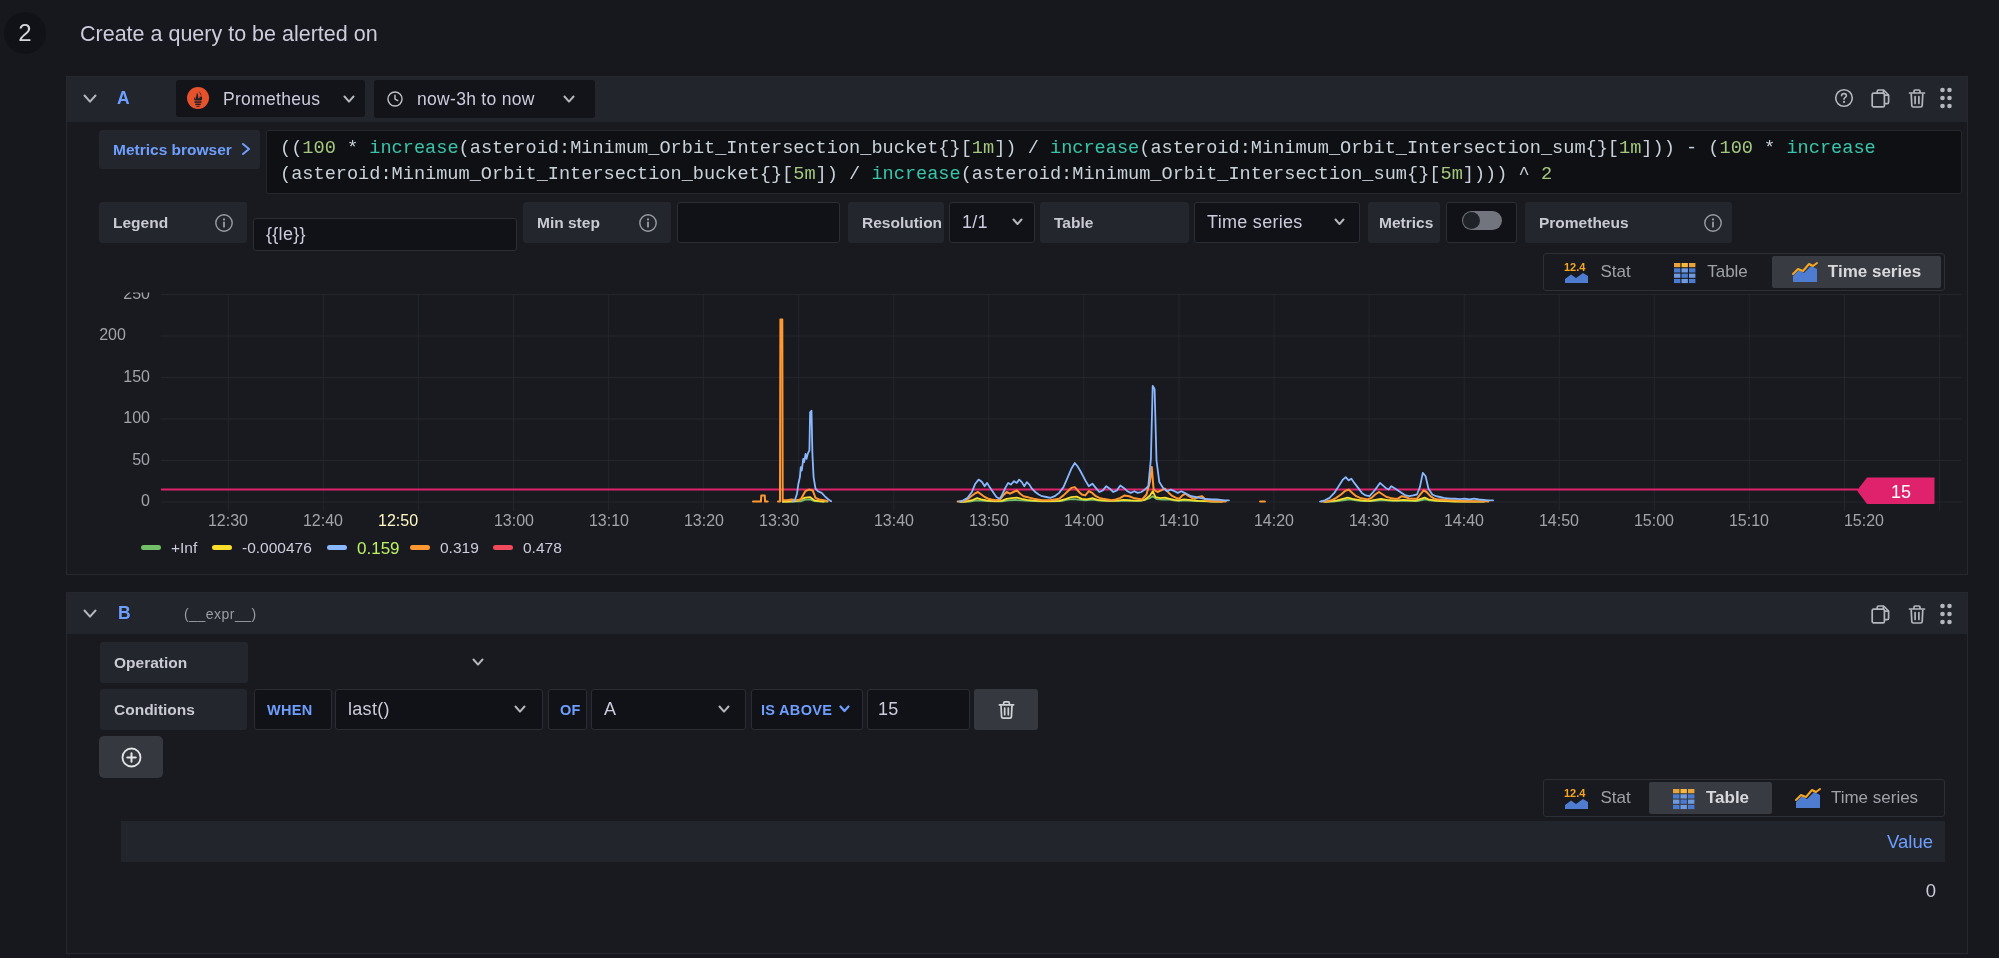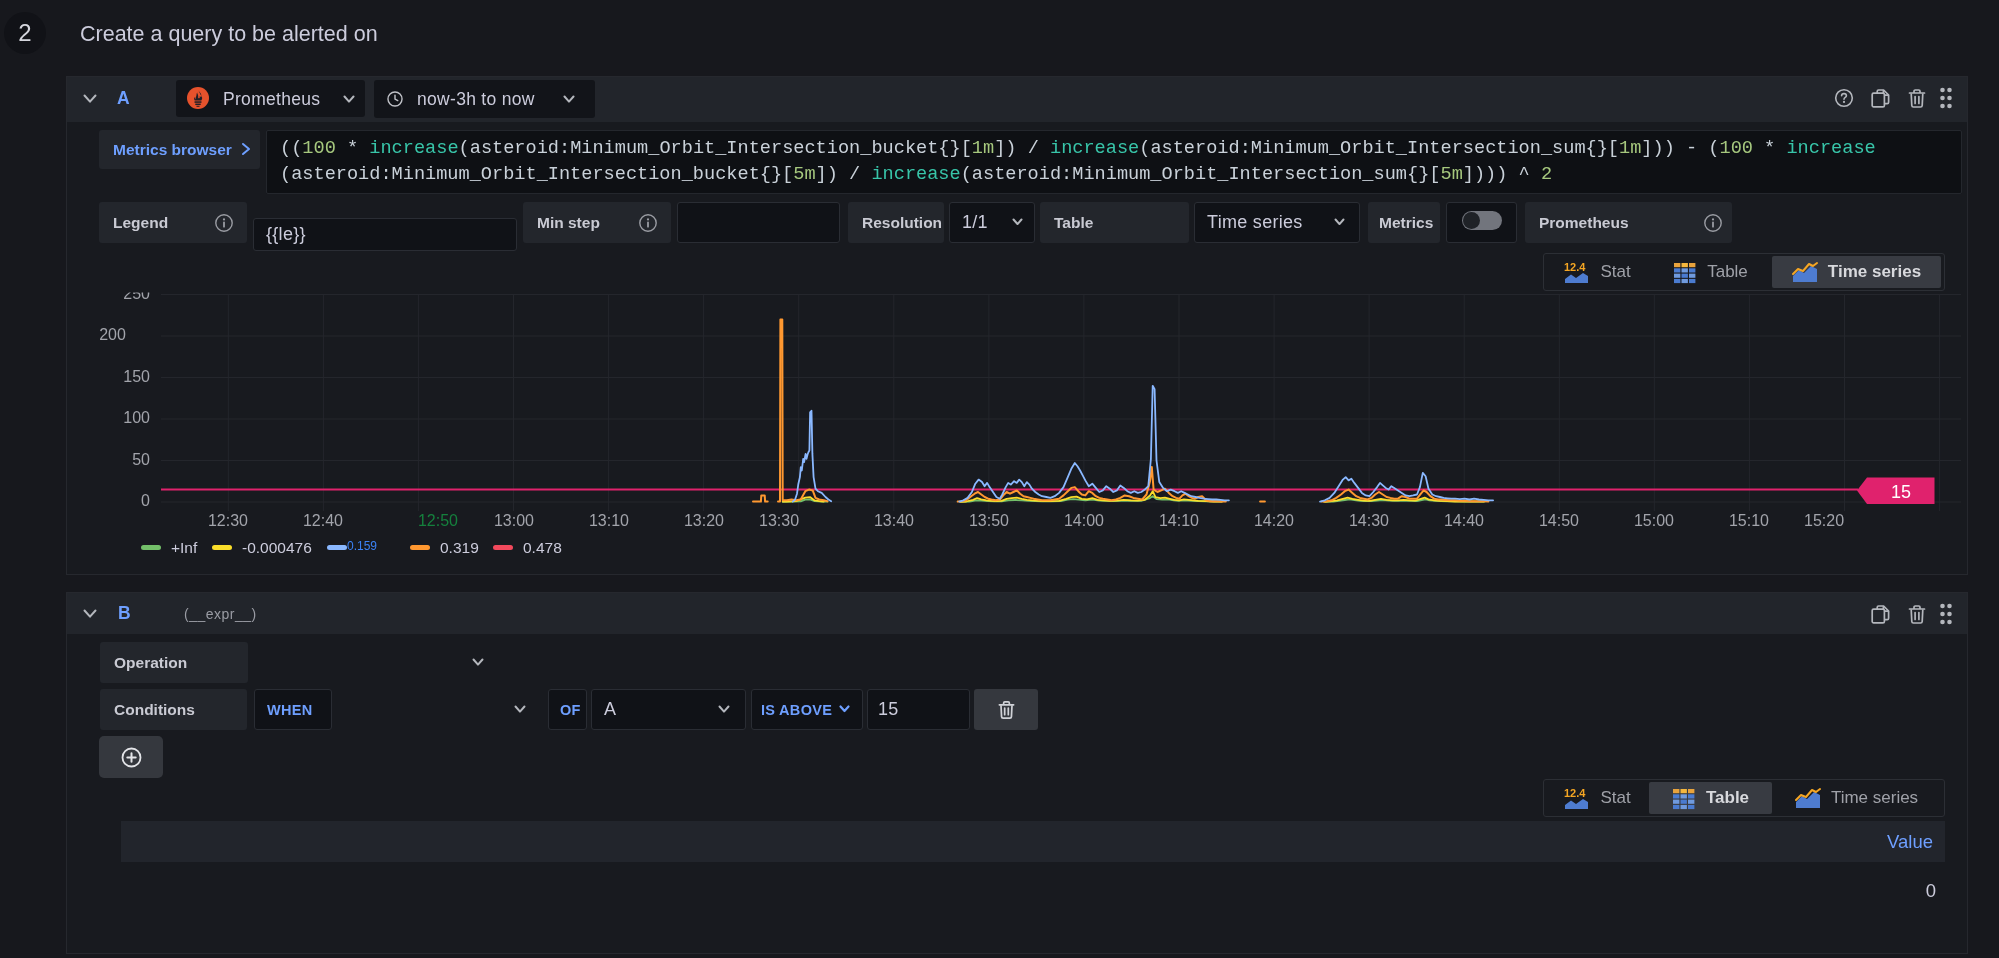--- a/index.html
+++ b/index.html
@@ -183,42 +183,42 @@
 <text x="1901" y="497.5" text-anchor="middle" font-size="18" fill="#fff" font-family="Liberation Sans">15</text>
 </svg>
 <div style="position:absolute;left:75px;top:492.0px;width:75px;text-align:right;font-size:16px;color:#a2a4ab;">0</div>
     <div style="position:absolute;left:75px;top:450.5px;width:75px;text-align:right;font-size:16px;color:#a2a4ab;">50</div>
     <div style="position:absolute;left:75px;top:409.0px;width:75px;text-align:right;font-size:16px;color:#a2a4ab;">100</div>
     <div style="position:absolute;left:75px;top:367.5px;width:75px;text-align:right;font-size:16px;color:#a2a4ab;">150</div>
     <div style="position:absolute;left:75px;top:326.0px;width:75px;text-align:center;font-size:16px;color:#a2a4ab;">200</div>
     <div style="position:absolute;left:75px;top:284.5px;width:75px;text-align:right;font-size:16px;color:#a2a4ab;clip-path:inset(8px 0 0 0);">250</div>
 <div style="position:absolute;left:188px;top:512px;width:80px;text-align:center;font-size:16px;color:#a2a4ab">12:30</div>
     <div style="position:absolute;left:283px;top:512px;width:80px;text-align:center;font-size:16px;color:#a2a4ab">12:40</div>
-    <div style="position:absolute;left:378px;top:512px;width:80px;text-align:right;font-size:16px;color:#15803d">12:50</div>
+    <div style="position:absolute;left:378px;top:512px;width:80px;text-align:left;font-size:16px;color:#fef9c3">12:50</div>
     <div style="position:absolute;left:474px;top:512px;width:80px;text-align:center;font-size:16px;color:#a2a4ab">13:00</div>
     <div style="position:absolute;left:569px;top:512px;width:80px;text-align:center;font-size:16px;color:#a2a4ab">13:10</div>
     <div style="position:absolute;left:664px;top:512px;width:80px;text-align:center;font-size:16px;color:#a2a4ab">13:20</div>
     <div style="position:absolute;left:759px;top:512px;width:80px;text-align:left;font-size:16px;color:#a2a4ab">13:30</div>
     <div style="position:absolute;left:854px;top:512px;width:80px;text-align:center;font-size:16px;color:#a2a4ab">13:40</div>
     <div style="position:absolute;left:949px;top:512px;width:80px;text-align:center;font-size:16px;color:#a2a4ab">13:50</div>
     <div style="position:absolute;left:1044px;top:512px;width:80px;text-align:center;font-size:16px;color:#a2a4ab">14:00</div>
     <div style="position:absolute;left:1139px;top:512px;width:80px;text-align:center;font-size:16px;color:#a2a4ab">14:10</div>
     <div style="position:absolute;left:1234px;top:512px;width:80px;text-align:center;font-size:16px;color:#a2a4ab">14:20</div>
     <div style="position:absolute;left:1329px;top:512px;width:80px;text-align:center;font-size:16px;color:#a2a4ab">14:30</div>
     <div style="position:absolute;left:1424px;top:512px;width:80px;text-align:center;font-size:16px;color:#a2a4ab">14:40</div>
     <div style="position:absolute;left:1519px;top:512px;width:80px;text-align:center;font-size:16px;color:#a2a4ab">14:50</div>
     <div style="position:absolute;left:1614px;top:512px;width:80px;text-align:center;font-size:16px;color:#a2a4ab">15:00</div>
     <div style="position:absolute;left:1709px;top:512px;width:80px;text-align:center;font-size:16px;color:#a2a4ab">15:10</div>
-    <div style="position:absolute;left:1804px;top:512px;width:80px;text-align:left;font-size:16px;color:#a2a4ab">15:20</div>
+    <div style="position:absolute;left:1804px;top:512px;width:80px;text-align:right;font-size:16px;color:#a2a4ab">15:20</div>
 <div class="abs" style="left:141px;top:544.5px;width:20px;height:5.5px;border-radius:2.75px;background:#73bf69"></div>
     <div class="abs" style="left:171px;top:539px;font-size:15.5px;color:#ccccdc">+Inf</div>
 <div class="abs" style="left:212px;top:544.5px;width:20px;height:5.5px;border-radius:2.75px;background:#fade2a"></div>
     <div class="abs" style="left:242px;top:539px;font-size:15.5px;color:#ccccdc">-0.000476</div>
 <div class="abs" style="left:327px;top:544.5px;width:20px;height:5.5px;border-radius:2.75px;background:#8ab8ff"></div>
-    <div class="abs" style="left:347px;top:539px;font-size:12px;color:#3b82f6">0.159</div>
+    <div class="abs" style="left:357px;top:539px;font-size:17px;color:#bef264">0.159</div>
 <div class="abs" style="left:410px;top:544.5px;width:20px;height:5.5px;border-radius:2.75px;background:#ff9830"></div>
     <div class="abs" style="left:440px;top:539px;font-size:15.5px;color:#ccccdc">0.319</div>
 <div class="abs" style="left:493px;top:544.5px;width:20px;height:5.5px;border-radius:2.75px;background:#f2495c"></div>
     <div class="abs" style="left:523px;top:539px;font-size:15.5px;color:#ccccdc">0.478</div>
 <div class="abs" style="left:66px;top:592px;width:1902px;height:362px;background:#181a1f;border:1px solid #26282e"></div>
 <div class="abs" style="left:67px;top:593px;width:1900px;height:41px;background:#22252b"></div>
 <svg style="position:absolute;left:83.0px;top:609.15px" width="14" height="9.700000000000001" viewBox="0 0 14 9.700000000000001">
       <polyline points="1.5,1.5 7.0,7.700000000000001 12.5,1.5" fill="none" stroke="#b4b7bd" stroke-width="2" stroke-linecap="round" stroke-linejoin="round"></polyline>
     </svg>
 <div class="abs blue" style="left:118px;top:603px;font-size:17.5px;font-weight:700">B</div>
@@ -243,20 +243,21 @@
           <circle cx="4.5" cy="20" r="2.3"></circle>
           <circle cx="11.5" cy="20" r="2.3"></circle>
         </g>
       </svg></div>
 <div class="lbl" style="left:100px;top:642px;width:148px;height:41px">Operation</div>
 <svg style="position:absolute;left:472.0px;top:658.2px" width="12" height="8.600000000000001" viewBox="0 0 12 8.600000000000001">
       <polyline points="1.5,1.5 6.0,6.6000000000000005 10.5,1.5" fill="none" stroke="#b4b7bd" stroke-width="2" stroke-linecap="round" stroke-linejoin="round"></polyline>
     </svg>
 <div class="lbl" style="left:100px;top:689px;width:147px;height:41px">Conditions</div>
 <div class="inp blue" style="left:254px;top:689px;width:78px;height:41px;font-weight:700;font-size:14.5px">WHEN</div>
+<div class="inp" style="left:335px;top:689px;width:208px;height:41px">last()</div>
 <svg style="position:absolute;left:514.0px;top:705.2px" width="12" height="8.600000000000001" viewBox="0 0 12 8.600000000000001">
       <polyline points="1.5,1.5 6.0,6.6000000000000005 10.5,1.5" fill="none" stroke="#b4b7bd" stroke-width="2" stroke-linecap="round" stroke-linejoin="round"></polyline>
     </svg>
 <div class="inp blue" style="left:548px;top:689px;width:39px;height:41px;font-weight:700;font-size:14.5px;padding-left:11px">OF</div>
 <div class="inp" style="left:591px;top:689px;width:155px;height:41px">A</div>
 <svg style="position:absolute;left:718.0px;top:705.2px" width="12" height="8.600000000000001" viewBox="0 0 12 8.600000000000001">
       <polyline points="1.5,1.5 6.0,6.6000000000000005 10.5,1.5" fill="none" stroke="#b4b7bd" stroke-width="2" stroke-linecap="round" stroke-linejoin="round"></polyline>
     </svg>
 <div class="inp blue" style="left:751px;top:689px;width:112px;height:41px;font-weight:700;font-size:14.5px;padding-left:9px">IS ABOVE</div>
 <svg style="position:absolute;left:838.5px;top:705.475px" width="11" height="8.05" viewBox="0 0 11 8.05">

